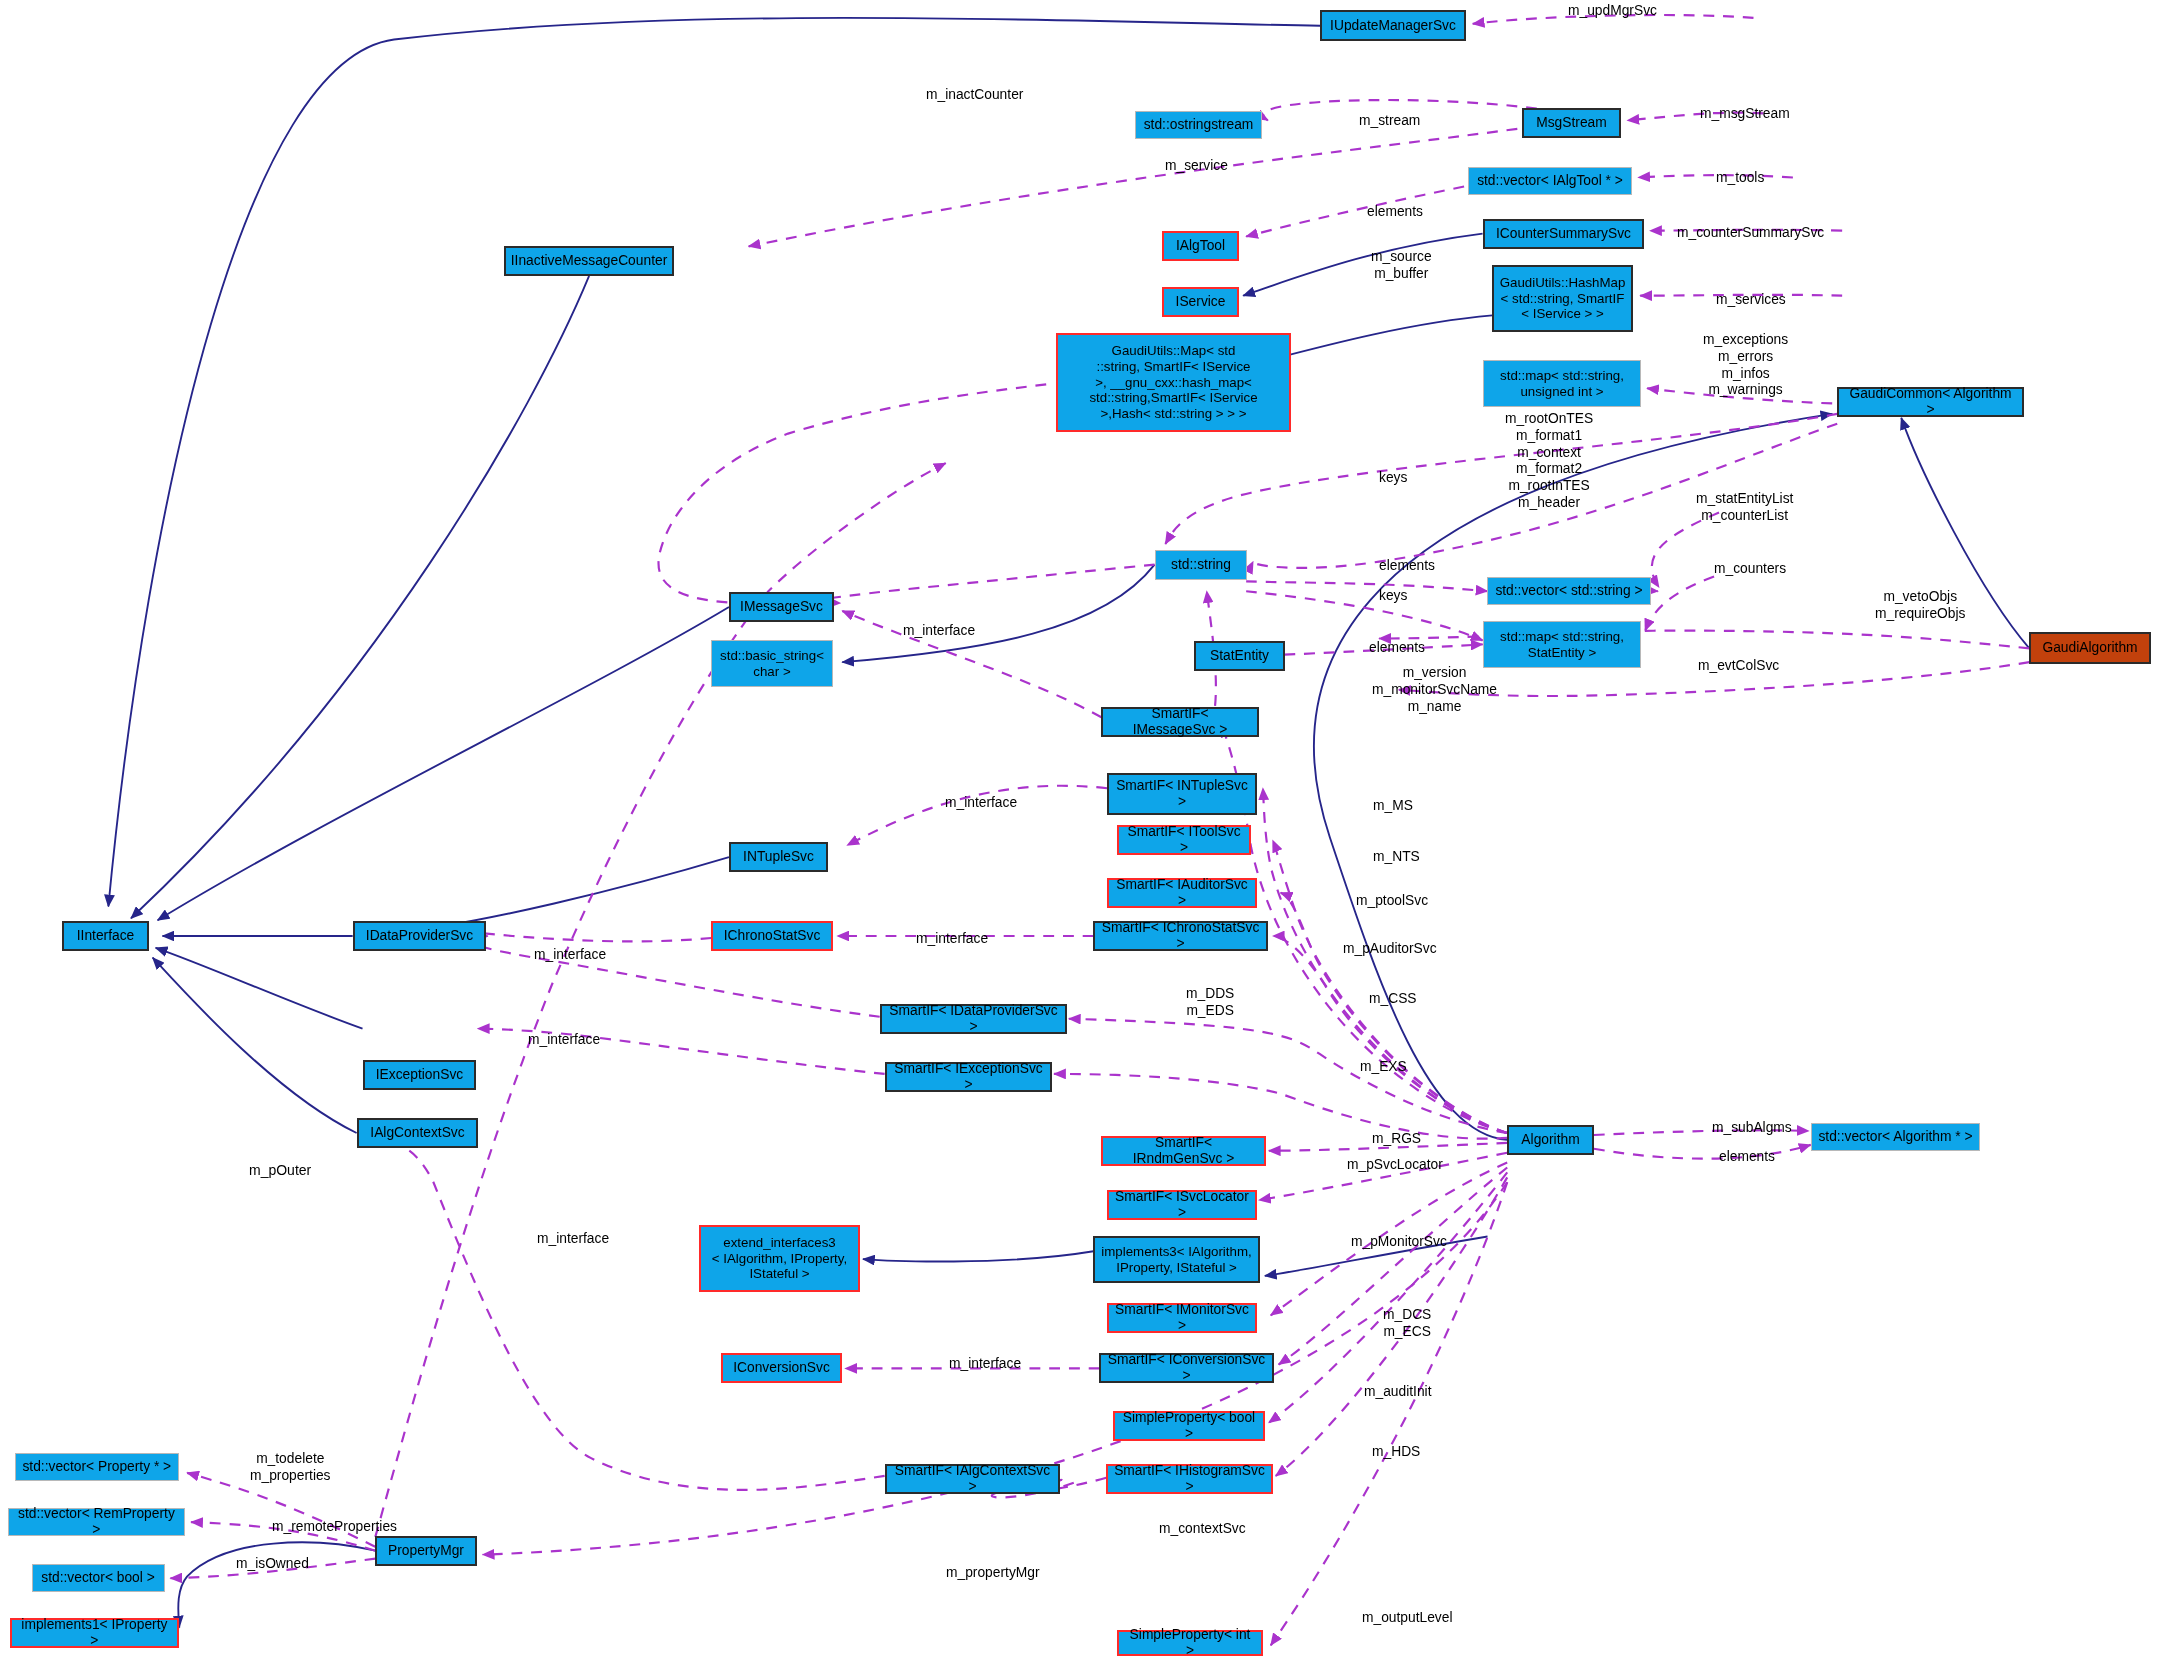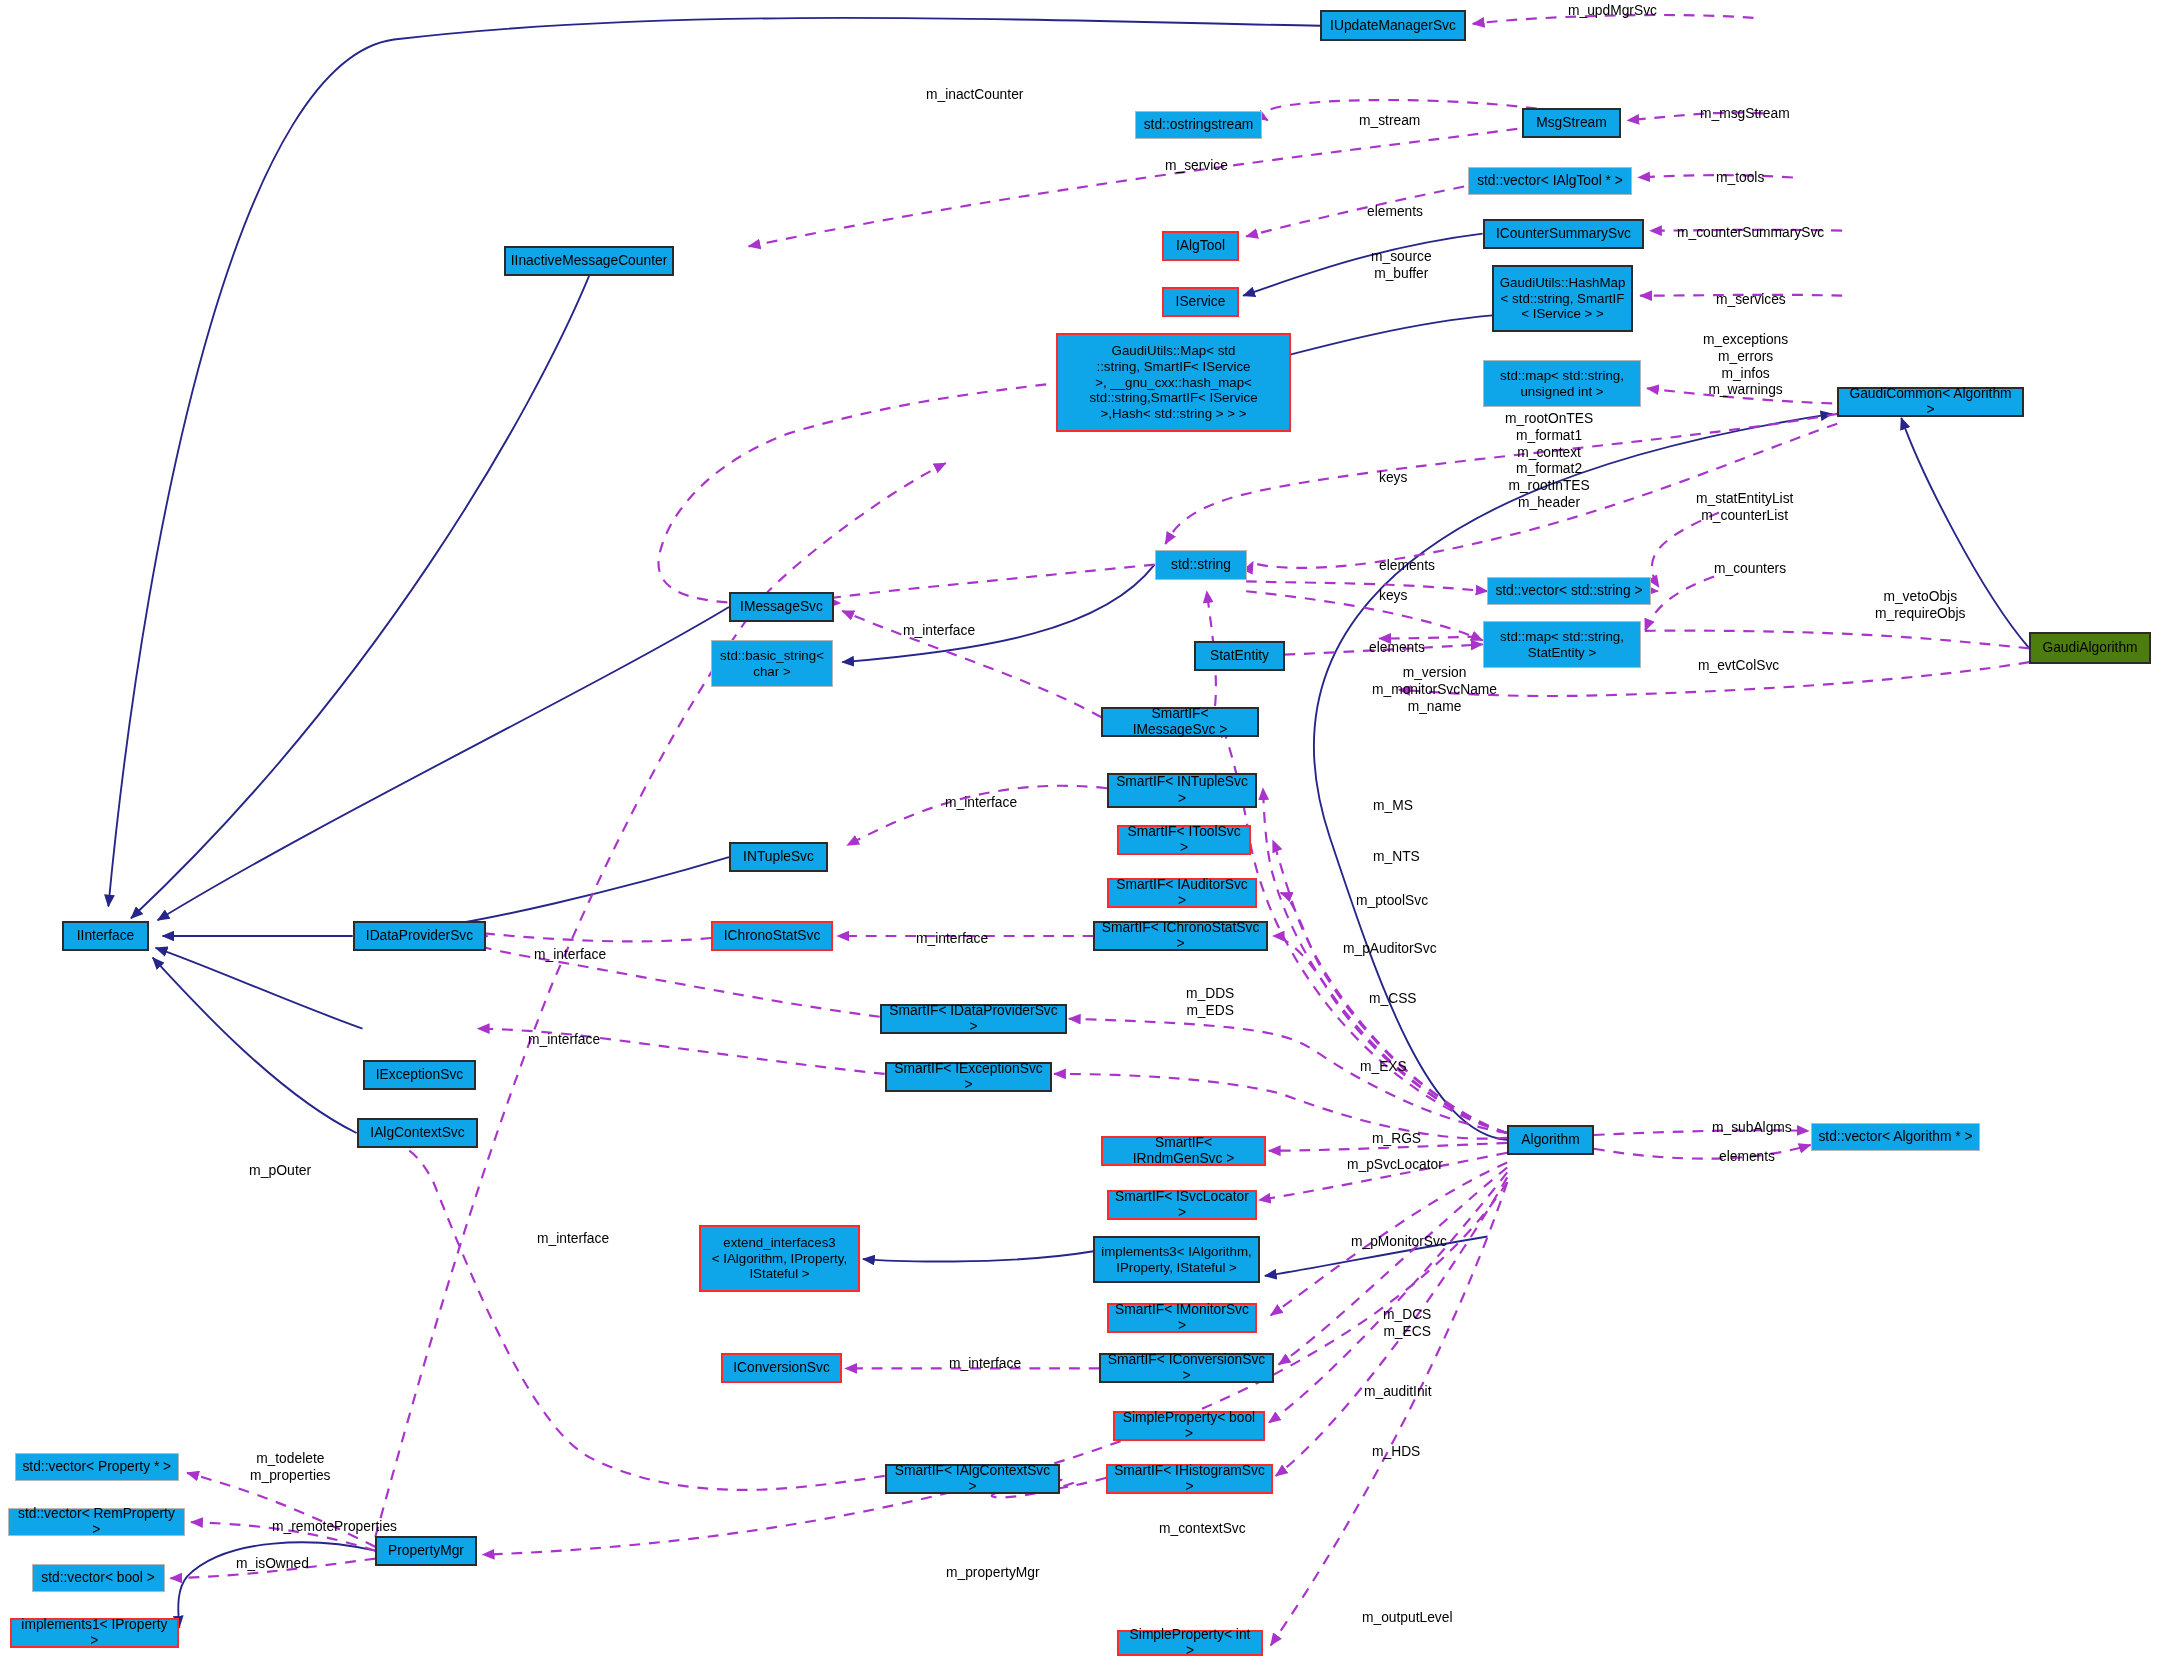--- a/index.html
+++ b/index.html
@@ -6,21 +6,21 @@
   body{font-family:"Liberation Sans", sans-serif;}
   #canvas{position:relative;width:2183px;height:1673px;background:#fff;overflow:hidden;}
   svg.edges{position:absolute;left:0;top:0;width:2183px;height:1673px;}
   .node{position:absolute;box-sizing:border-box;display:flex;align-items:center;justify-content:center;
         text-align:center;background:#0ea5e9;line-height:1.18;white-space:pre-line;}
   .node span{display:block;width:100%;padding:0 5.9px;}
   
   .b-black{border:2px solid #2b2b2b;}
   .b-grey{border:1.5px solid #b8b8b8;}
   .b-red{border:2px solid #ff2a2a;}
-  .fill-grey{background:#4d7c0f;}
+  .fill-grey{background:#c2410c;}
   .elabel{position:absolute;color:#000;white-space:pre-line;text-align:center;line-height:1.22;}
 </style>
 </head>
 <body>
 
 <div id="canvas">
 
   <svg class="edges" viewBox="0 0 2216 1698">
     <defs>
       <marker id="arrInherit" markerWidth="13" markerHeight="11" refX="12" refY="5.5" orient="auto" markerUnits="userSpaceOnUse">
@@ -128,21 +128,21 @@
       <div class="node b-grey" style="left: 1155px; top: 550px; width: 92px; height: 29.6px; font-size: 13.8px;"><span>std::string</span></div>
       <div class="node b-grey" style="left: 1487px; top: 577px; width: 164px; height: 27.6px; font-size: 13.8px;"><span>std::vector&lt; std::string &gt;</span></div>
       <div class="node b-grey" style="left: 1483px; top: 621px; width: 158px; height: 47px; font-size: 13.3px;"><span>std::map&lt; std::string,
 StatEntity &gt;</span></div>
       <div class="node b-black fill-grey" style="left: 2029px; top: 632px; width: 122px; height: 31.5px; font-size: 13.8px;"><span>GaudiAlgorithm</span></div>
       <div class="node b-black" style="left: 729px; top: 592px; width: 105px; height: 29.6px; font-size: 13.8px;"><span>IMessageSvc</span></div>
       <div class="node b-grey" style="left: 711px; top: 640px; width: 122px; height: 47px; font-size: 13.3px;"><span>std::basic_string&lt;
 char &gt;</span></div>
       <div class="node b-black" style="left: 1159px; top: 641px; width: 91px; height: 29.6px; font-size: 13.8px; margin-left: 35px;"><span>StatEntity</span></div>
       <div class="node b-black" style="left: 1101px; top: 707px; width: 158px; height: 29.6px; font-size: 13.8px;"><span>SmartIF&lt; IMessageSvc &gt;</span></div>
-      <div class="node b-black" style="left: 1107px; top: 773px; width: 150px; height: 35px; font-size: 13.8px;"><span>SmartIF&lt; INTupleSvc &gt;</span></div>
+      <div class="node b-black" style="left: 1107px; top: 773px; width: 150px; height: 42px; font-size: 13.8px;"><span>SmartIF&lt; INTupleSvc &gt;</span></div>
       <div class="node b-red" style="left: 1117px; top: 825px; width: 134px; height: 29.6px; font-size: 13.8px;"><span>SmartIF&lt; IToolSvc &gt;</span></div>
       <div class="node b-red" style="left: 1107px; top: 878px; width: 150px; height: 29.6px; font-size: 13.8px;"><span>SmartIF&lt; IAuditorSvc &gt;</span></div>
       <div class="node b-black" style="left: 729px; top: 842px; width: 99px; height: 29.6px; font-size: 13.8px;"><span>INTupleSvc</span></div>
       <div class="node b-red" style="left: 711px; top: 921px; width: 122px; height: 29.6px; font-size: 13.8px;"><span>IChronoStatSvc</span></div>
       <div class="node b-black" style="left: 1093px; top: 921px; width: 175px; height: 29.6px; font-size: 13.8px;"><span>SmartIF&lt; IChronoStatSvc &gt;</span></div>
       <div class="node b-black" style="left: 353px; top: 921px; width: 133px; height: 29.6px; font-size: 13.8px;"><span>IDataProviderSvc</span></div>
       <div class="node b-black" style="left: 62px; top: 921px; width: 87px; height: 29.6px; font-size: 13.8px;"><span>IInterface</span></div>
       <div class="node b-black" style="left: 880px; top: 1004px; width: 187px; height: 29.6px; font-size: 13.8px;"><span>SmartIF&lt; IDataProviderSvc &gt;</span></div>
       <div class="node b-black" style="left: 363px; top: 1060px; width: 113px; height: 29.6px; font-size: 13.8px;"><span>IExceptionSvc</span></div>
       <div class="node b-black" style="left: 885px; top: 1062px; width: 167px; height: 29.6px; font-size: 13.8px;"><span>SmartIF&lt; IExceptionSvc &gt;</span></div>

